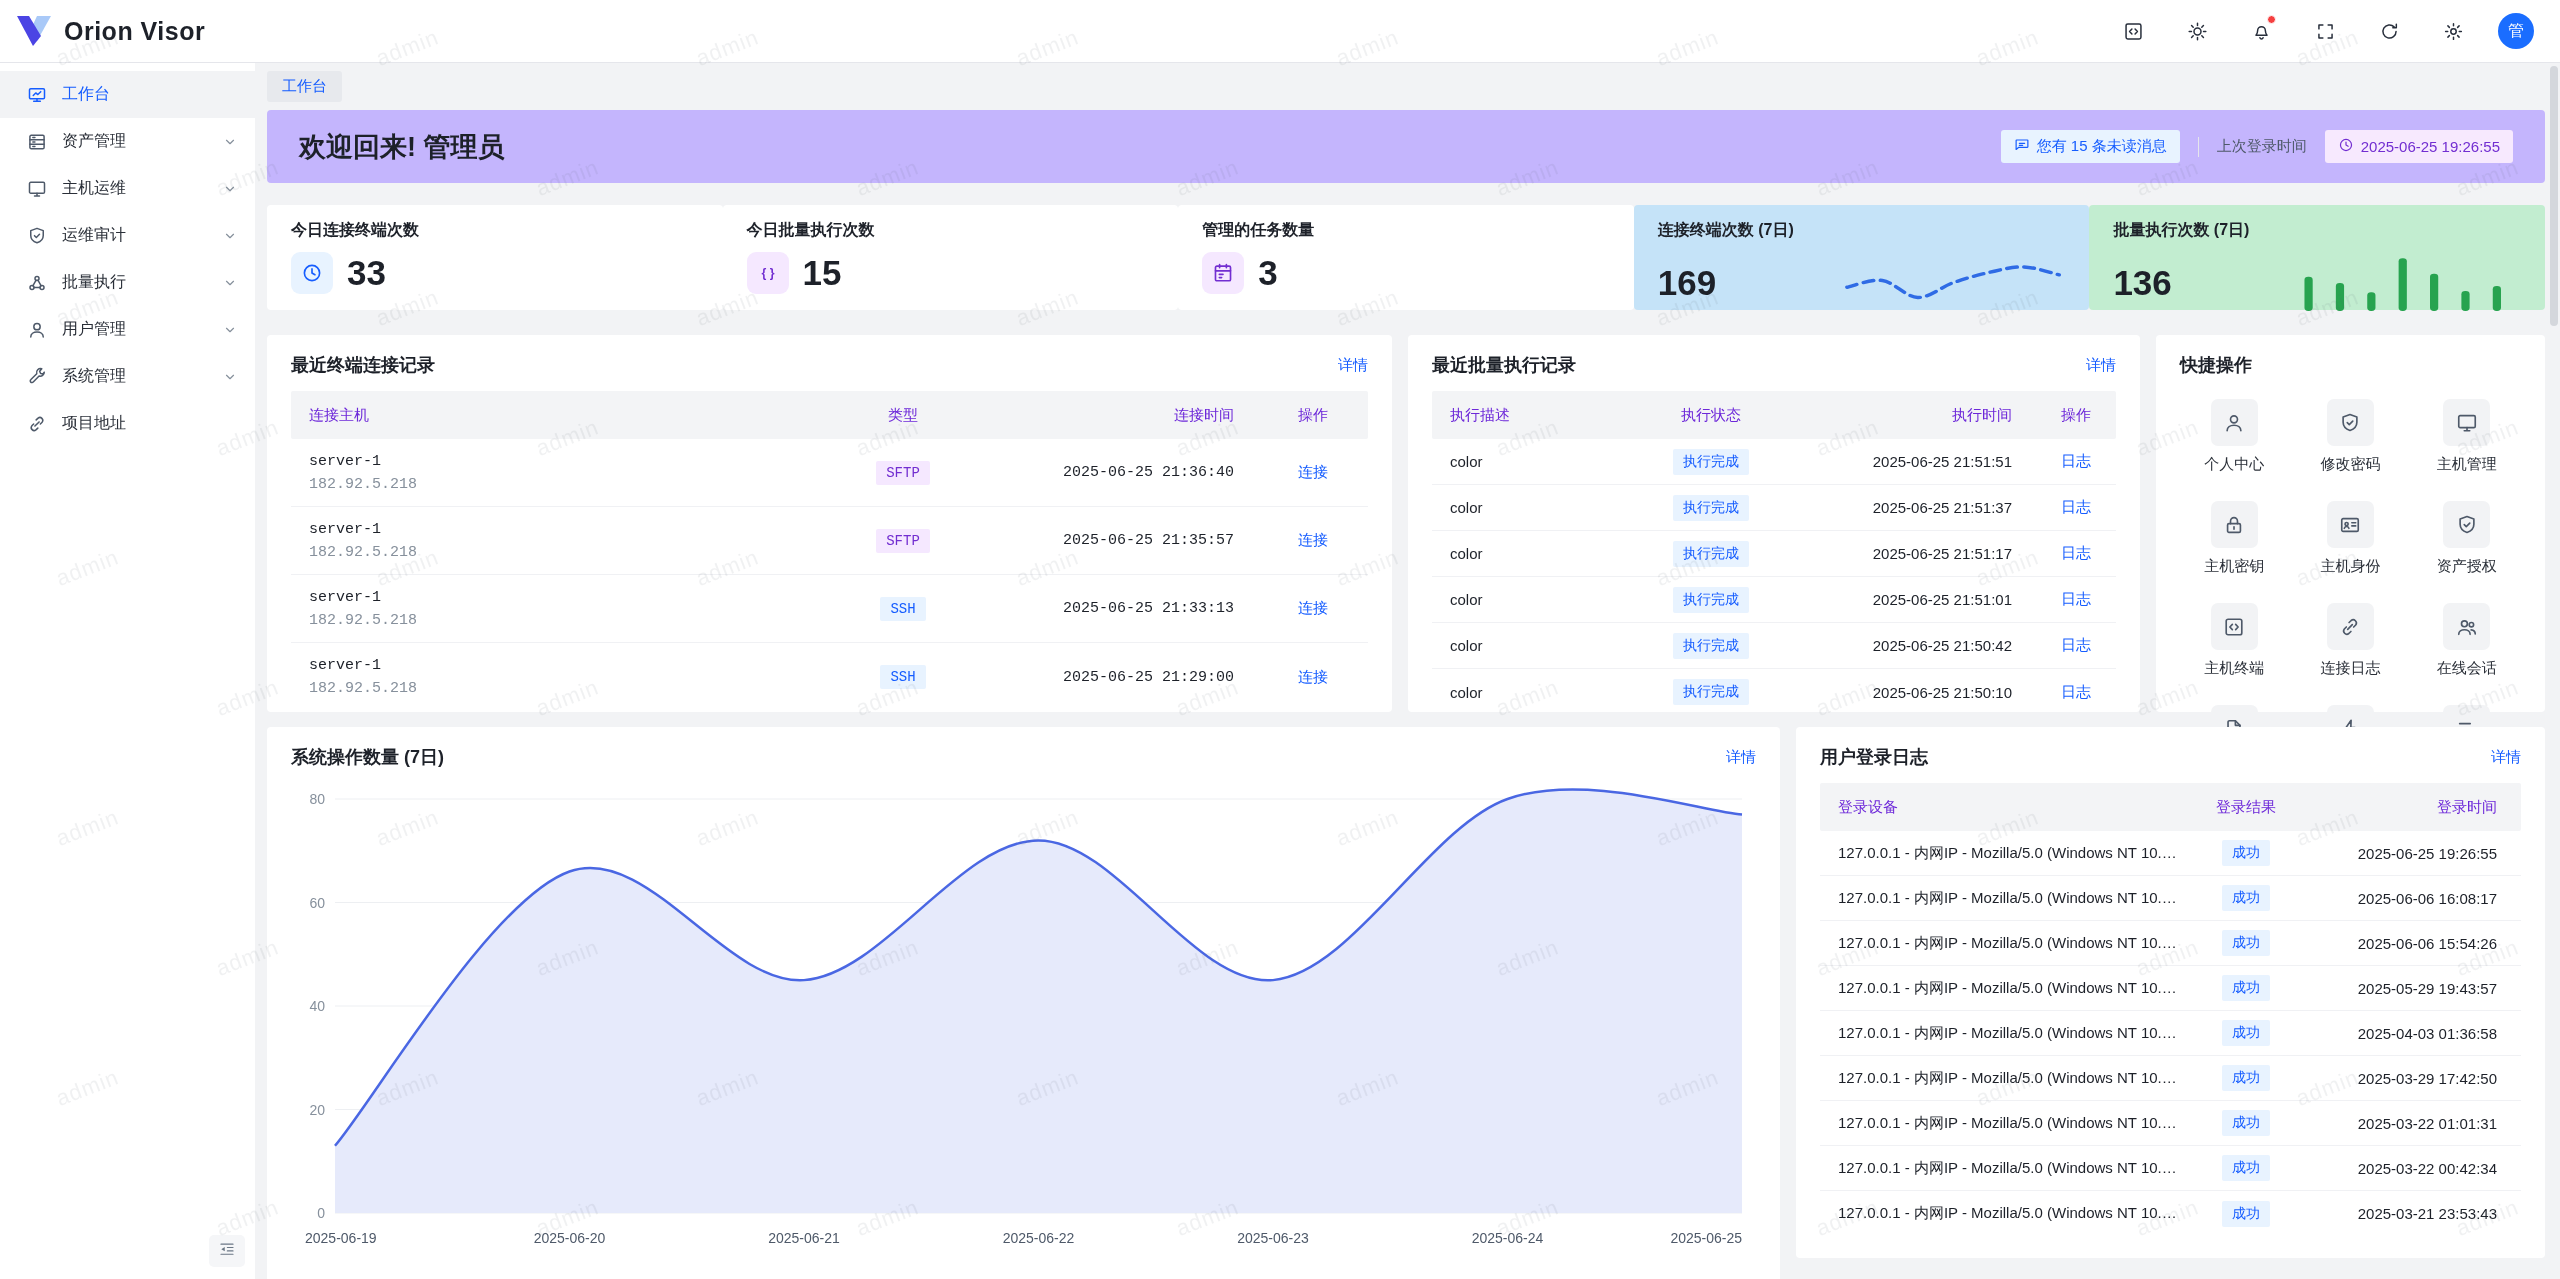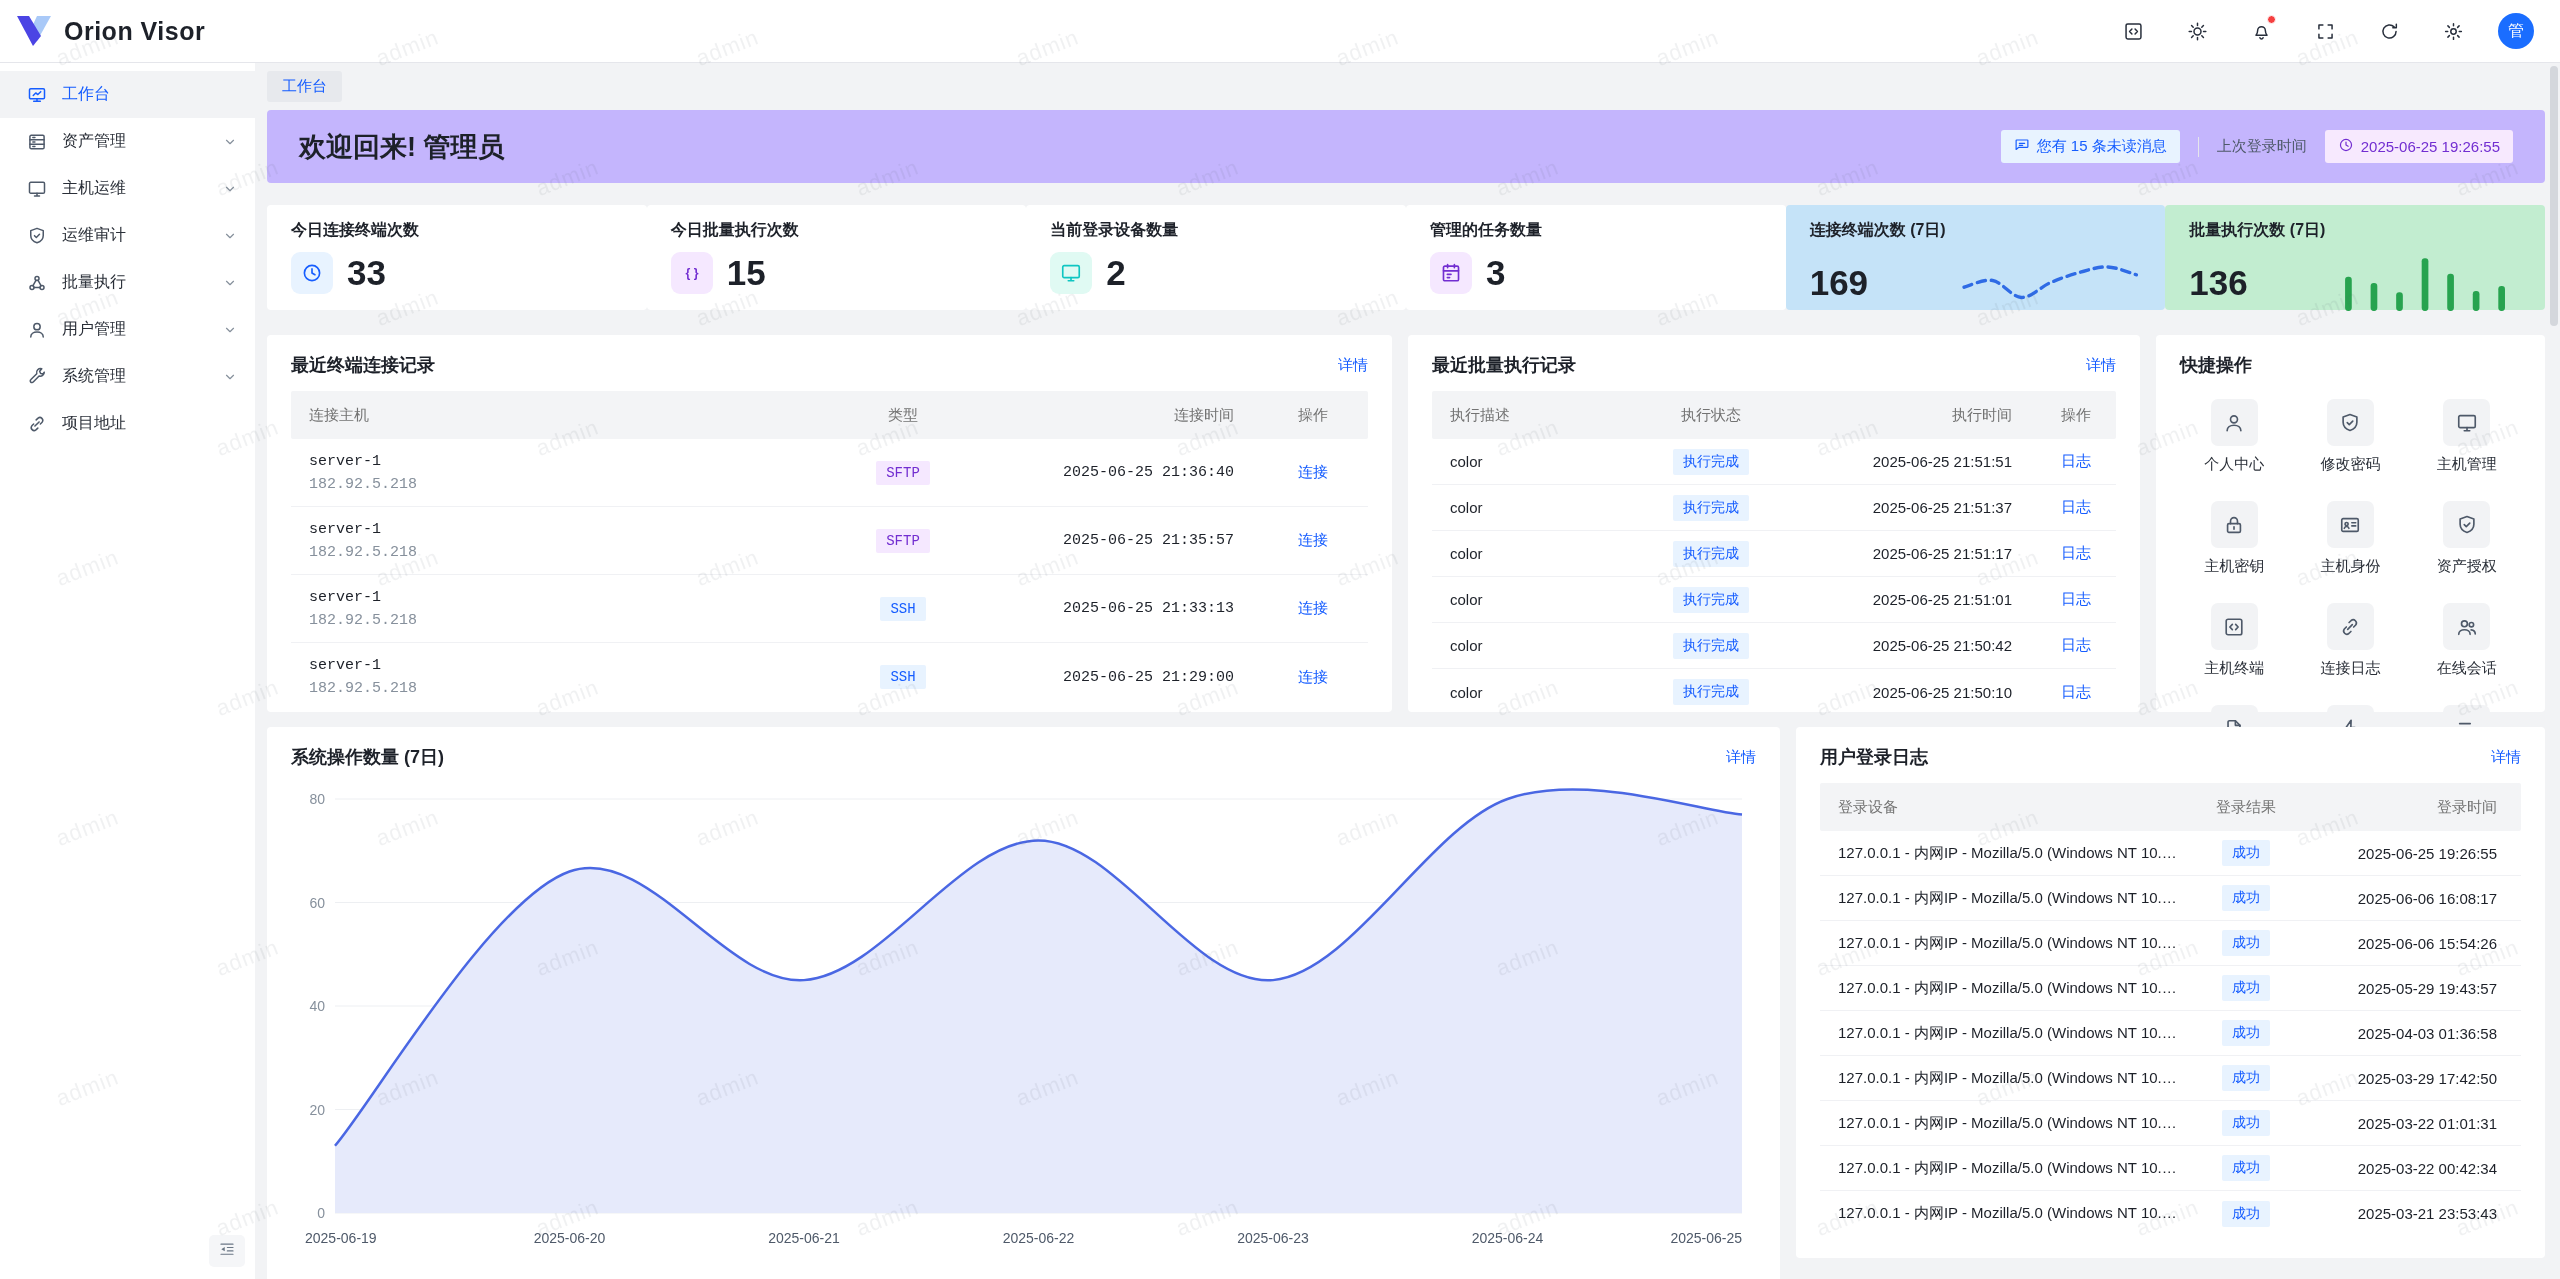--- a/index.html
+++ b/index.html
@@ -74,21 +74,21 @@
   .more-link { font-size:15px; color:#165DFF; cursor:pointer; }
 
   .p-terminal { width:1125px; height:377px; }
   .p-batch { width:732px; height:377px; }
   .p-quick { flex:1; height:377px; }
   .p-chart { width:1513px; height:556px; }
   .p-login { width:749px; height:531px; }
 
   
   .tbl { margin:2px 24px 0 24px; }
-  .t-head { display:grid; align-items:center; background:#F3F4F6; height:48px; font-size:15px; color:#737373; border-radius:2px; }
+  .t-head { display:grid; align-items:center; background:#F3F4F6; height:48px; font-size:15px; color:#6d28d9; border-radius:2px; }
   .t-row { display:grid; align-items:center; border-bottom:1px solid #F0F1F4; font-size:15px; }
   .t-row:last-child { border-bottom:none; }
   .cols-terminal { grid-template-columns:1fr 130px 290px 110px; }
   .cols-batch { grid-template-columns:1fr 150px 250px 80px; }
   .cols-login { grid-template-columns:1fr 110px 220px; }
   .c-first { padding-left:18px; }
   .c-center { text-align:center; }
   .c-right { text-align:right; padding-right:24px; }
   .terminal-row { height:68px;font-family:Liberation Mono, monospace; }
   .batch-row { height:46px; }
@@ -424,32 +424,20 @@
           <div class="stat-body">
             <span class="stat-icon ic-purple">
               <svg viewBox="0 0 24 24" fill="none" stroke="currentColor" stroke-width="1.8" stroke-linecap="round" stroke-linejoin="round">
                 <text x="12" y="16.8" text-anchor="middle" font-size="13.5" font-weight="bold" fill="currentColor" stroke="none">{ }</text>
               </svg>
             </span>
             <span class="stat-value">15</span>
           </div>
         </div>
         <div class="stat-card">
-          <div class="stat-label">当前登录设备数量</div>
-          <div class="stat-body">
-            <span class="stat-icon ic-teal">
-              <svg viewBox="0 0 24 24" fill="none" stroke="currentColor" stroke-width="1.8" stroke-linecap="round" stroke-linejoin="round">
-                <rect x="3" y="4" width="18" height="13" rx="1.5"></rect>
-                <path d="M9 20.5h6M12 17v3.5"></path>
-              </svg>
-            </span>
-            <span class="stat-value">2</span>
-          </div>
-        </div>
-        <div class="stat-card">
           <div class="stat-label">管理的任务数量</div>
           <div class="stat-body">
             <span class="stat-icon ic-purple">
               <svg viewBox="0 0 24 24" fill="none" stroke="currentColor" stroke-width="1.8" stroke-linecap="round" stroke-linejoin="round">
                 <rect x="3.8" y="4.5" width="16.4" height="16" rx="1.5"></rect>
                 <path d="M8.3 2.8v3.4M15.7 2.8v3.4M3.8 9.6h16.4M8 13.5h4M8 17h2.5"></path>
               </svg>
             </span>
             <span class="stat-value">3</span>
           </div>

